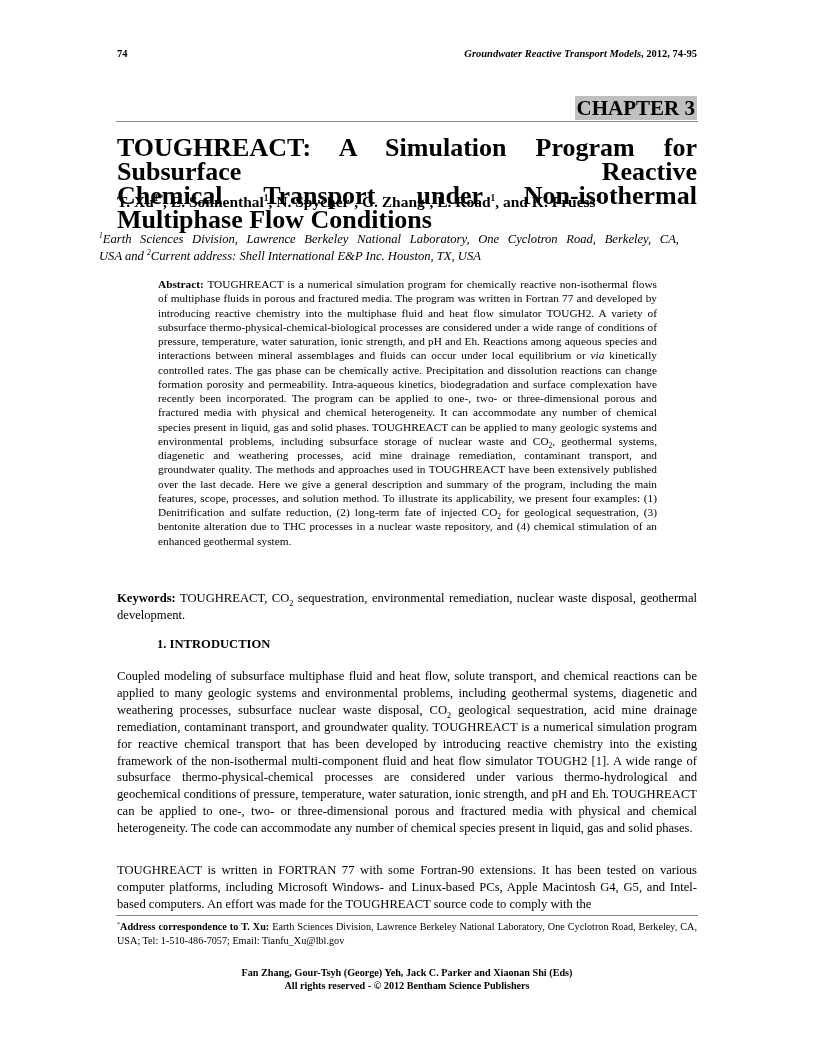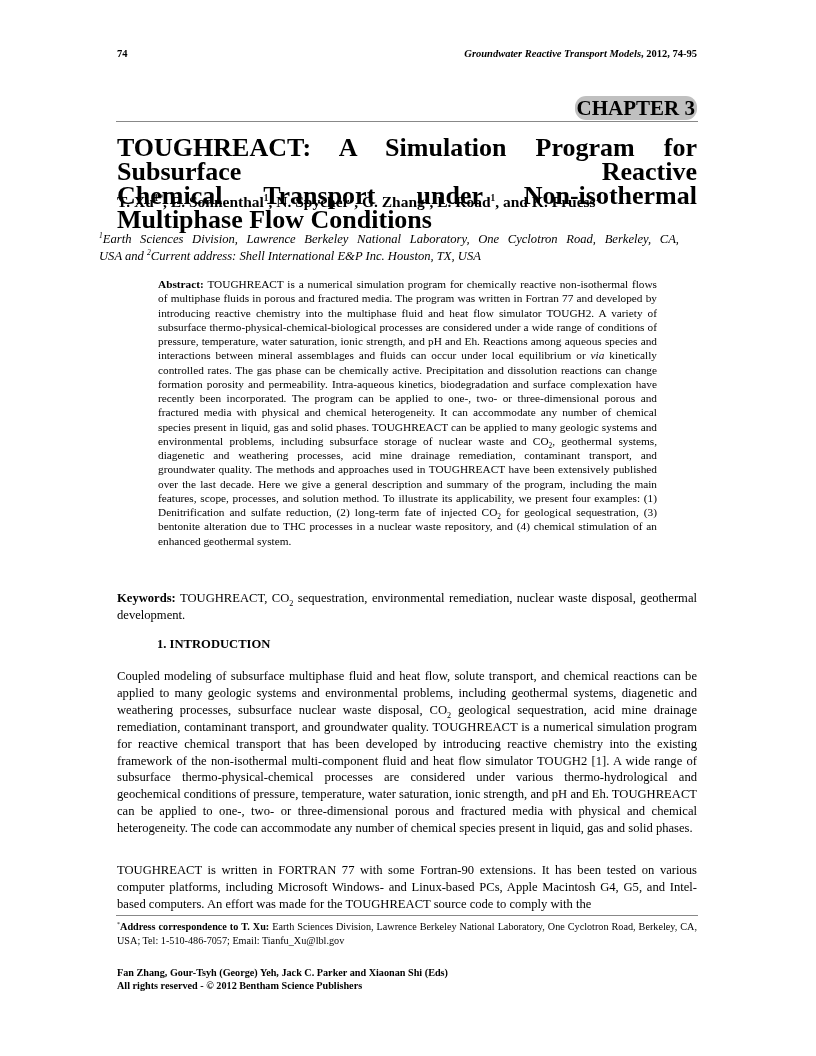--- a/index.html
+++ b/index.html
@@ -1,39 +1,39 @@
 <!DOCTYPE html>
 <html><head>
 <meta charset="utf-8">
 <style>
   html, body { margin:0; padding:0; background:#fff; }
   body { width:816px; height:1056px; position:relative; font-family:"Liberation Serif", serif; color:#000; overflow:hidden; }
   .abs { position:absolute; }
   .runhead { top:48px; left:117px; width:580px; font-size:10.5px; font-weight:bold; }
   .runhead .pg { position:absolute; left:0; top:0;text-align:center; }
   .runhead .jr { position:absolute; left:0; right:0; text-align:right; font-style:italic; }
-  .chapter { top:96px; right:119px; background:#c0c0c0; font-size:21px; font-weight:bold; padding:0 2px; line-height:24px;border-radius:11px; }
+  .chapter { top:96px; right:119px; background:#c0c0c0; font-size:21px; font-weight:bold; padding:0 2px; line-height:24px; }
   .rule-top { top:121px; left:116px; width:582px; height:1px; background:#888; }
   .title { top:136px; left:117px; width:580px; font-size:26px; font-weight:bold; line-height:24px; text-align:justify; text-align-last:left; }
   .title .l1 { text-align-last:justify; display:block; }
   .authors { top:193px; left:117px; font-size:15.5px; font-weight:bold; }
   sup { font-size:0.6em; vertical-align:super; line-height:0; }
   sub { font-size:0.65em; vertical-align:sub; line-height:0; }
   .affil { top:231px; left:99px; width:580px; font-size:12.6px; font-style:italic; line-height:17px; }
   .affil .l1 { display:block; text-align:justify; text-align-last:justify; }
   .abstract { top:277px; left:158px; width:499px; font-size:11.3px; line-height:14.25px; text-align:justify; }
   .abstract b { font-weight:bold; }
   .keywords { top:590px; left:117px; width:580px; font-size:12.6px; line-height:17px; text-align:justify; }
   .h1 { top:637px; left:117px; font-size:12.6px; font-weight:bold;margin-left:40px; }
   .para { left:117px; width:580px; font-size:12.6px; line-height:16.9px; text-align:justify; }
   .p1 { top:668px; }
   .p2 { top:862px; }
   .rule-foot { top:915px; left:116px; width:582px; height:1px; background:#888; }
   .footnote { top:920px; left:117px; width:580px; font-size:10.2px; line-height:13.5px; text-align:justify; }
-  .footer { top:966px; left:117px; width:580px; font-size:10.2px; font-weight:bold; line-height:13px; }
+  .footer { top:966px; left:117px; width:580px; font-size:10.2px; font-weight:bold; text-align:center; line-height:13px; }
 </style>
 </head>
 <body>
 
 <div class="abs runhead">
   <span class="pg">74</span>
   <div class="jr"><span>Groundwater Reactive Transport Models</span><span style="font-style:normal">, 2012, 74-95</span></div>
 </div>
 
 <div class="abs chapter">CHAPTER 3</div>

